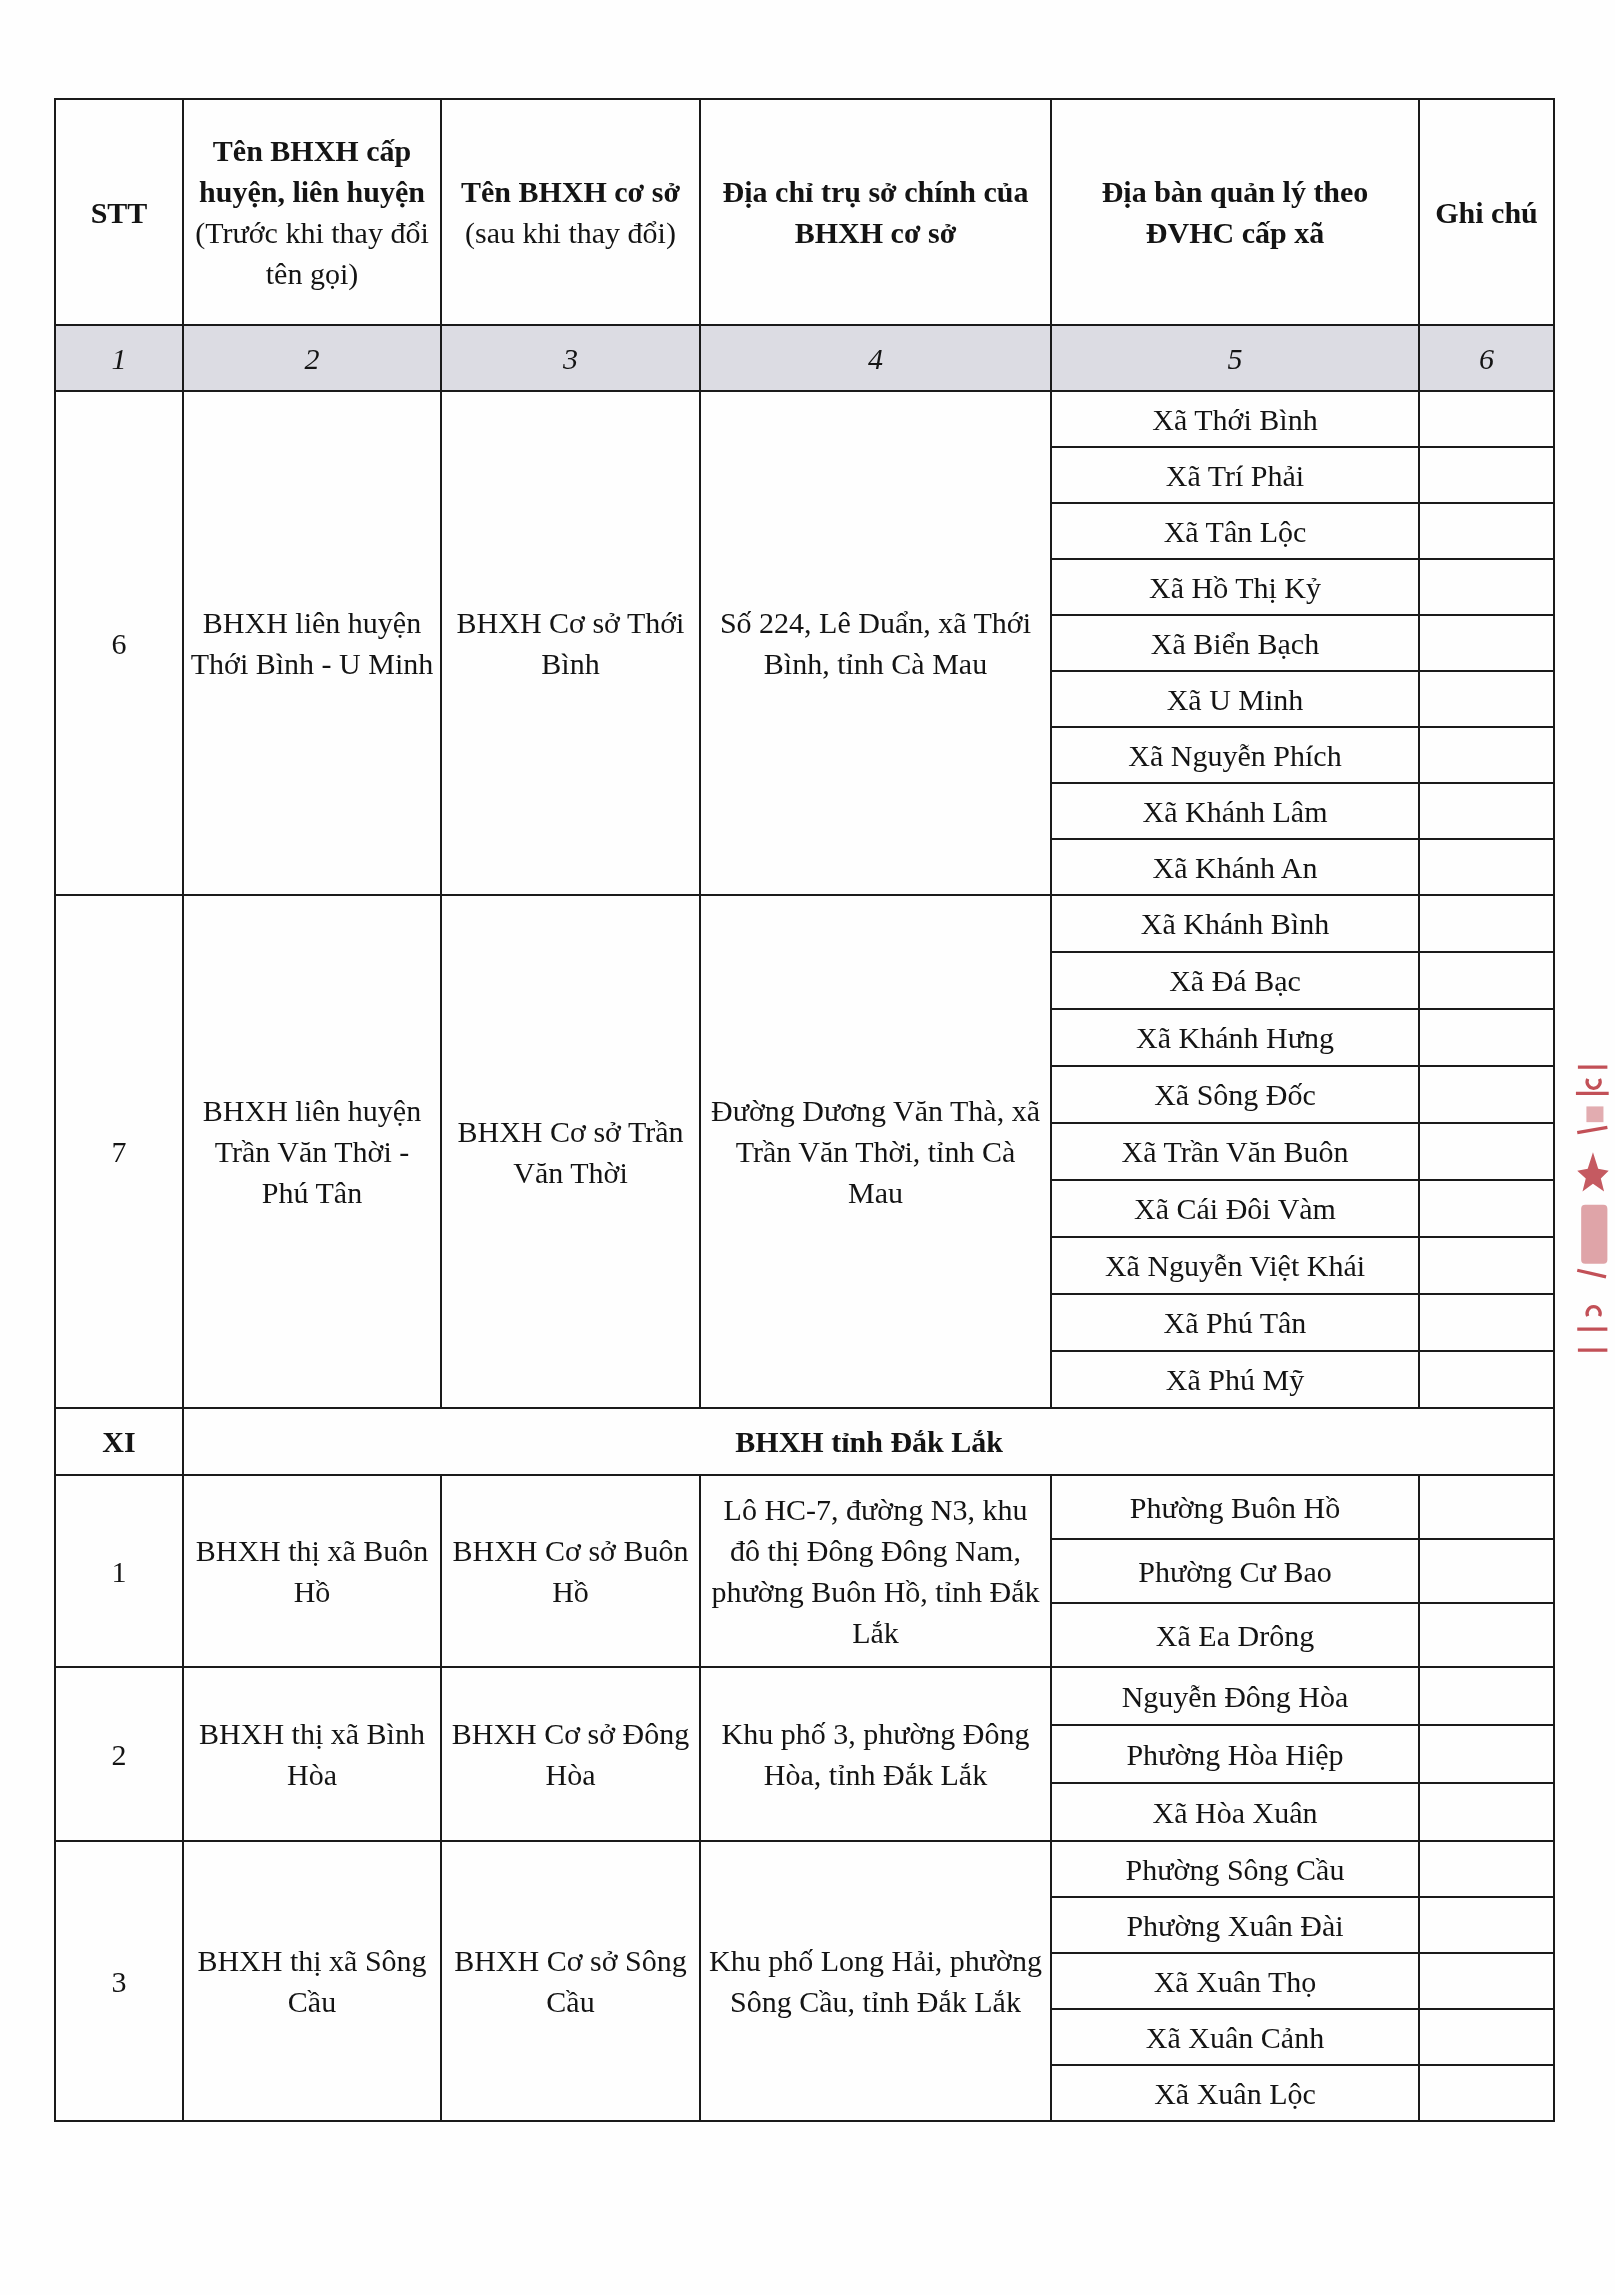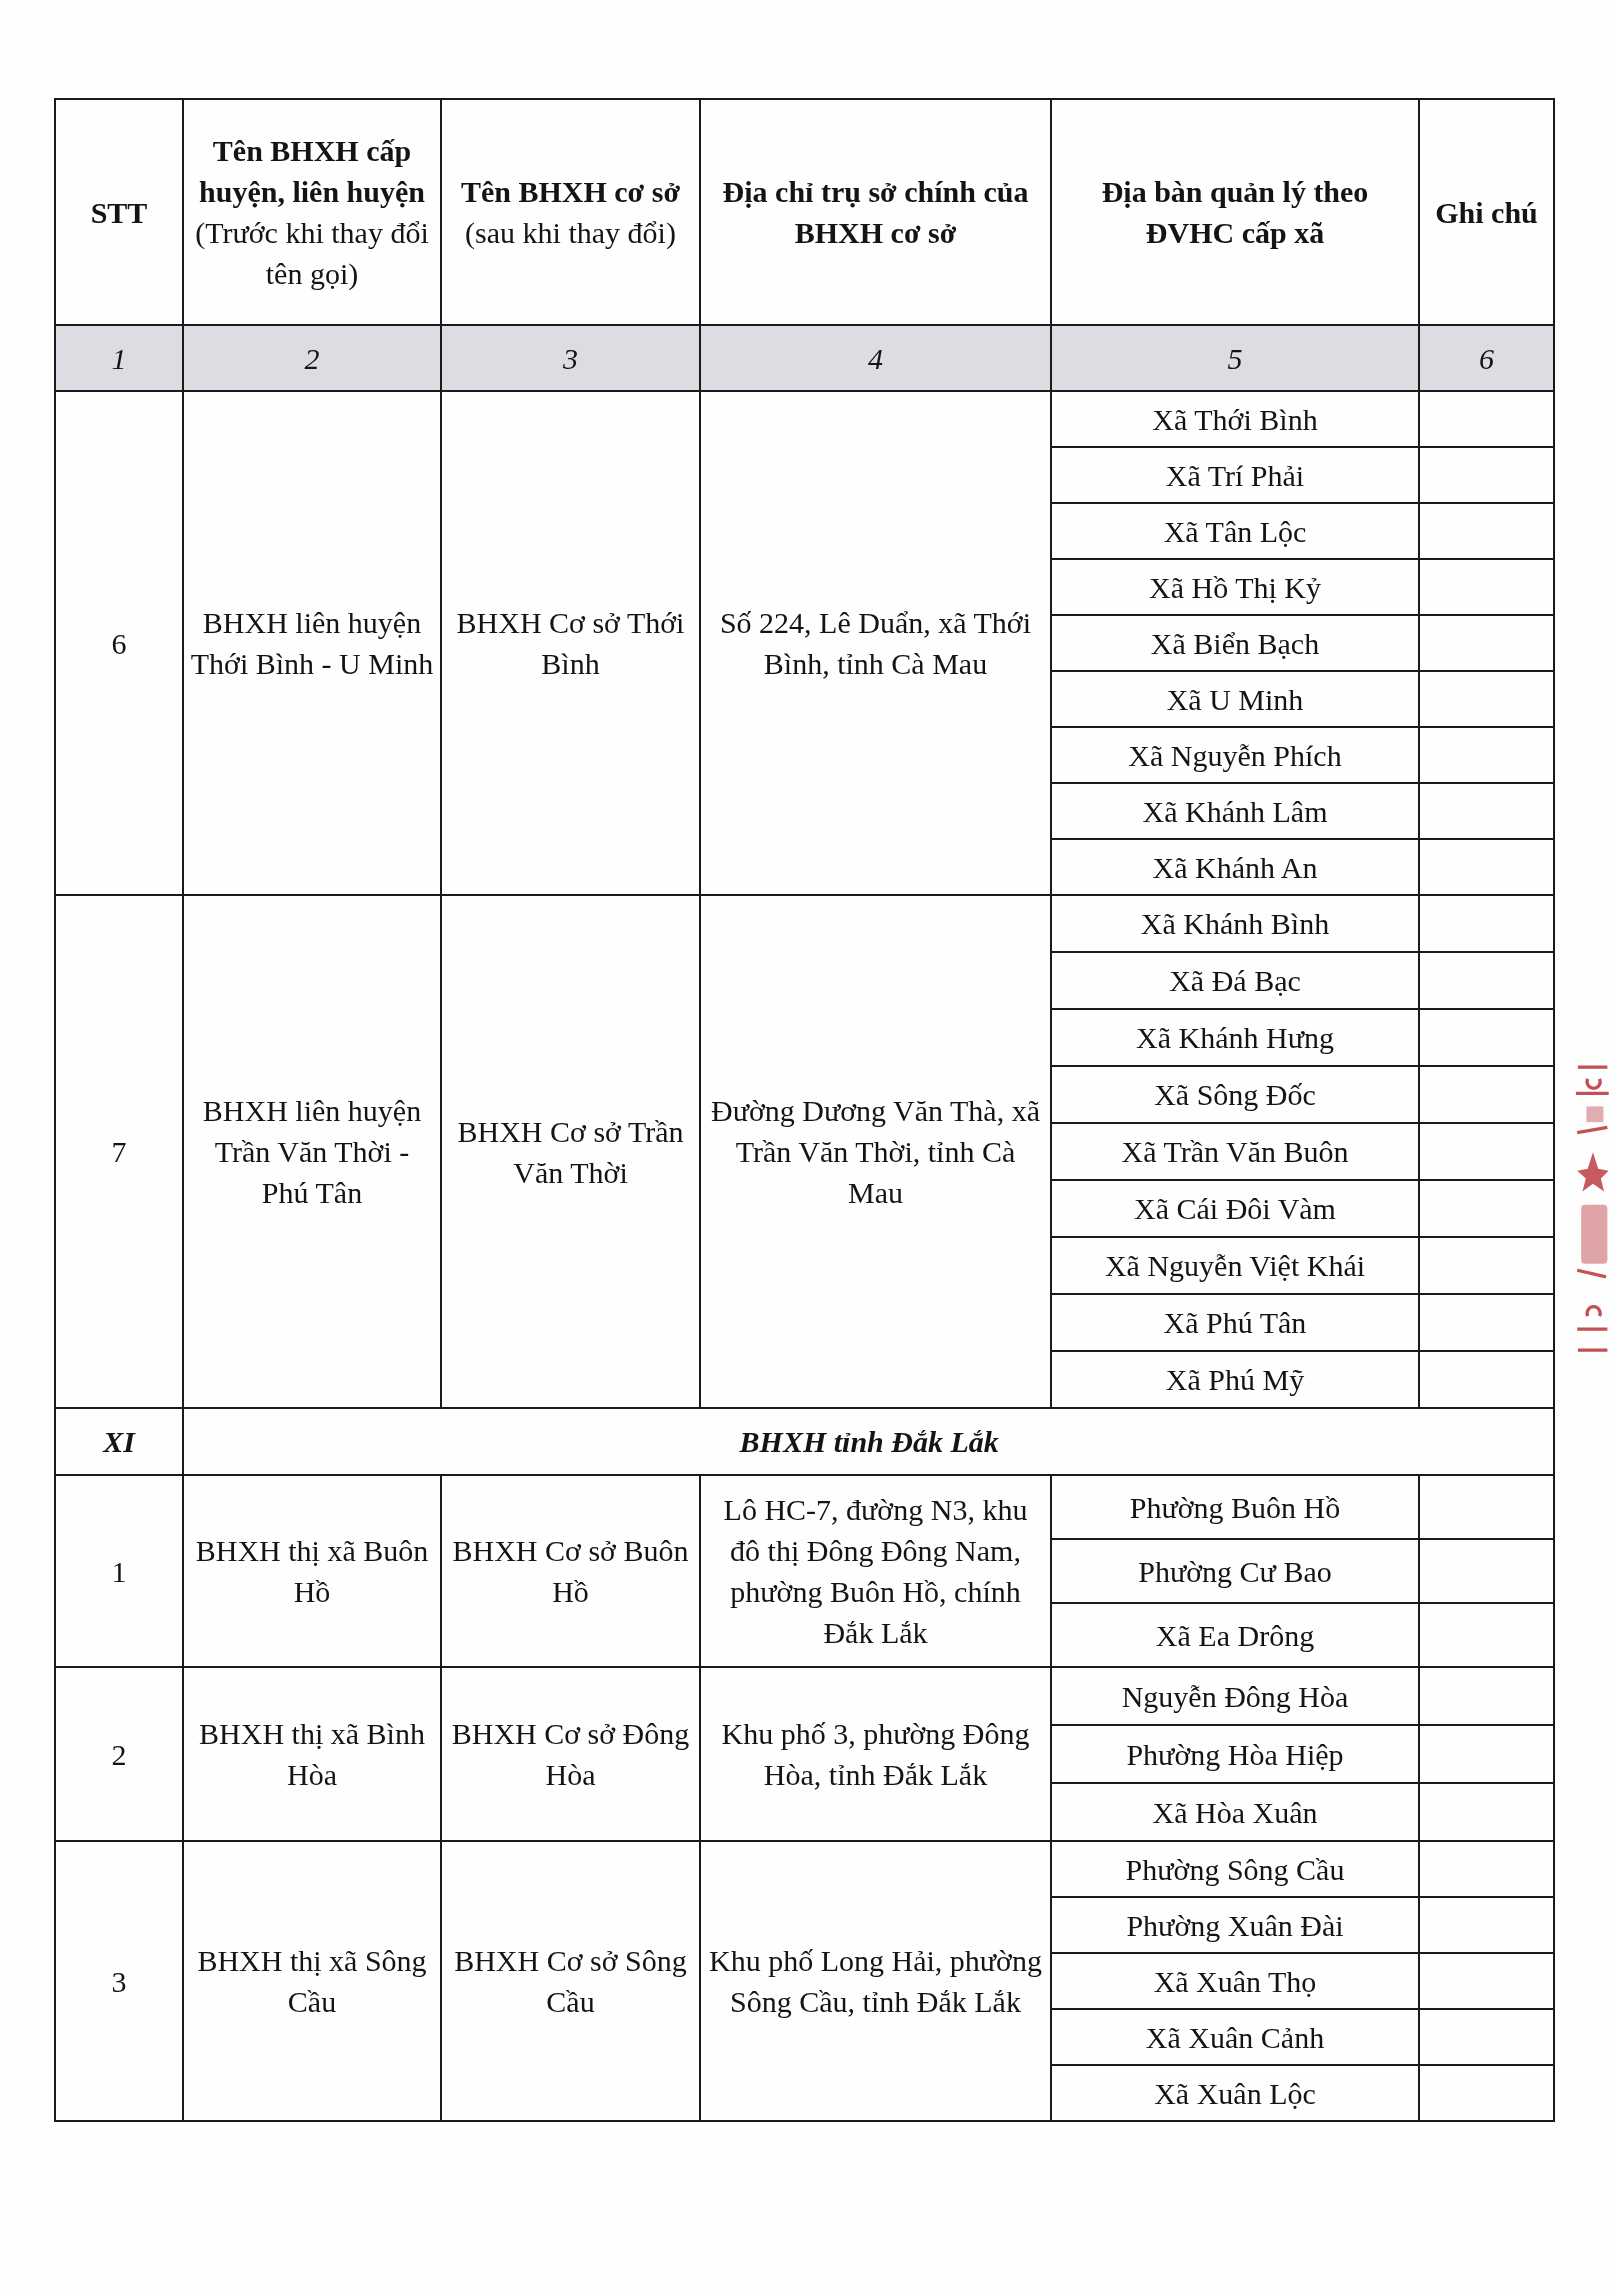--- a/index.html
+++ b/index.html
@@ -8,21 +8,21 @@
   .page { position: absolute; left: 0; top: 0; width: 1616px; height: 2295px; background: #fefefe; }
   table.doc { position: absolute; left: 54px; top: 98px; border-collapse: collapse;
               table-layout: fixed; width: 1499px; }
   table.doc td, table.doc th { border: 2px solid #1a1a1a; padding: 0 3.9px; vertical-align: middle;
               font-size: 30px; line-height: 41px; text-align: center; font-weight: normal; overflow: hidden; }
   table.doc th { font-weight: bold; }
   th .sub { font-weight: normal; display: block; }
   tr.head th { height: 224px; margin-top: 12px; }
   tr.index td { height: 64px; background: #dcdce3; font-style: italic; }
   td.left { text-align: left; padding-left: 5.2px; }
-  tr.section td { height: 65px; font-weight: bold; font-style: italic; }
+  tr.section td { height: 65px; font-weight: bold; }
   tr.section td.title { text-align: center; padding-left: 5.2px; }
   .stamp { position: absolute; left: 1568px; top: 1054px; width: 46px; height: 308px; }
 </style>
 </head>
 <body>
 
 <div class="page">
   <table class="doc">
     <colgroup>
       <col style="width:128px">
@@ -142,21 +142,21 @@
       <tr class="section">
         <td>XI</td>
         <td class="title" colspan="5">BHXH tỉnh Đắk Lắk</td>
       </tr>
     </tbody>
     <tbody id="section-body">
         <tr style="height: 64px;">
           <td rowspan="3">1</td>
           <td rowspan="3">BHXH thị xã Buôn Hồ</td>
           <td rowspan="3">BHXH Cơ sở Buôn Hồ</td>
-          <td rowspan="3">Lô HC-7, đường N3, khu đô thị Đông Đông Nam, phường Buôn Hồ, chính Đắk Lắk</td>
+          <td rowspan="3">Lô HC-7, đường N3, khu đô thị Đông Đông Nam, phường Buôn Hồ, tỉnh Đắk Lắk</td>
           <td class="left">Phường Buôn Hồ</td>
           <td></td>
         </tr>
         <tr style="height: 64px;">
           <td class="left">Phường Cư Bao</td>
           <td></td>
         </tr>
         <tr style="height: 64px;">
           <td class="left">Xã Ea Drông</td>
           <td></td>

